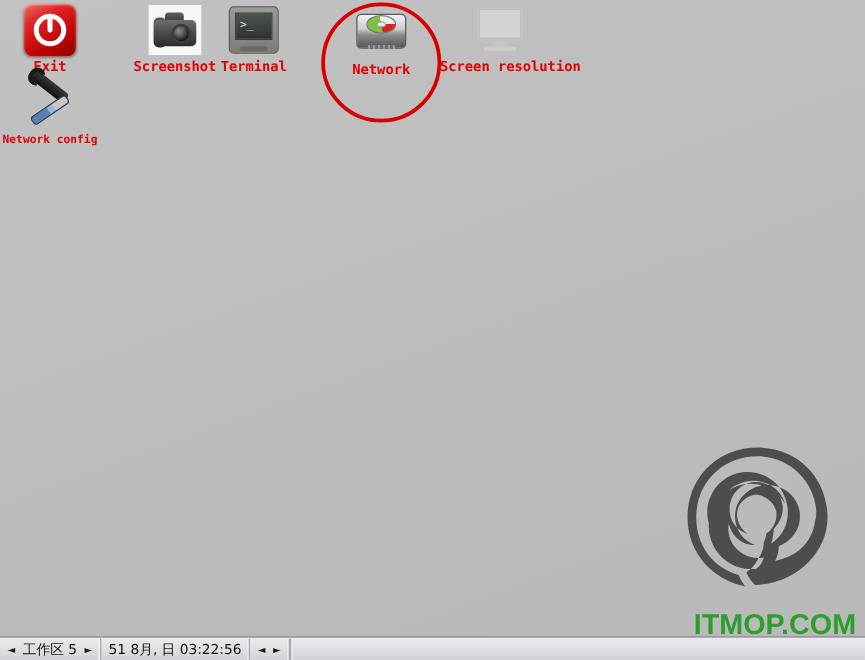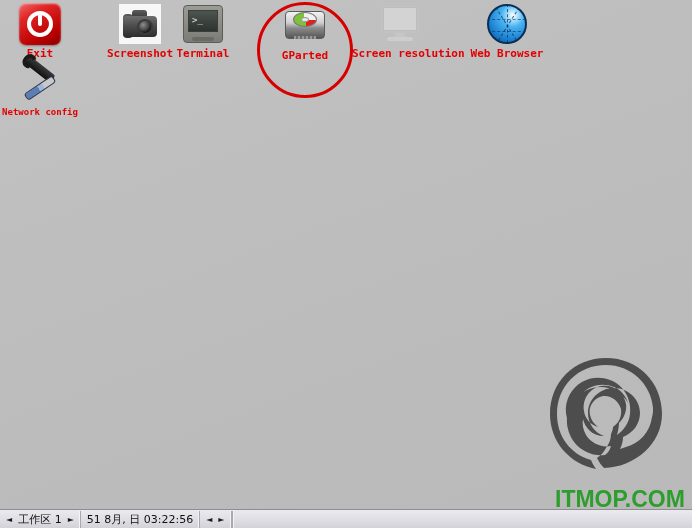--- a/index.html
+++ b/index.html
@@ -388,46 +388,34 @@
 
   <div class="icon-cell" style="left:257px;top:4px;">
     <div class="icon-art">
       <div class="art-gparted">
         <div class="hd-body"></div>
         <div class="hd-platter"></div>
         <div class="hd-hub"></div>
         <div class="hd-strip"></div>
       </div>
     </div>
-    <div class="icon-label">GParted</div>
+    <div class="icon-label">Network</div>
   </div>
 
   <div class="icon-cell" style="left:352px;top:2px;">
     <div class="icon-art">
       <div class="art-screen">
         <div class="scr-panel"></div>
         <div class="scr-neck"></div>
         <div class="scr-foot"></div>
       </div>
     </div>
     <div class="icon-label">Screen resolution</div>
   </div>
 
-  <div class="icon-cell" style="left:459px;top:2px;">
-    <div class="icon-art">
-      <div class="art-globe">
-        <div class="globe-mer" style="transform:rotate(0deg);"></div>
-        <div class="globe-mer" style="transform:rotate(32deg);"></div>
-        <div class="globe-mer" style="transform:rotate(-32deg);"></div>
-        <div class="globe-par" style="top:13px;"></div>
-        <div class="globe-par" style="top:25px;"></div>
-      </div>
-    </div>
-    <div class="icon-label">Web Browser</div>
-  </div>
 
   <div class="icon-cell" style="left:-8px;top:60px;">
     <div class="icon-art">
       <div class="art-net">
         <div class="net-wrench"></div>
         <div class="net-driver"></div>
       </div>
     </div>
     <div class="icon-label small">Network config</div>
   </div>
@@ -436,21 +424,21 @@
 
   <svg id="debian-logo" viewBox="0 0 140 140">
     <path fill="#3a3a3a" d="M70 14 C38 14 14 38 14 70 C14 98 34 120 60 125 C58 122 56 119 55 116 C34 110 21 92 21 70 C21 42 42 21 70 21 C95 21 115 40 117 64 C117 67 117 70 116 73 C114 88 104 99 90 103 C88 104 86 104 84 105 C86 101 87 97 87 93 C97 89 104 80 104 69 C104 55 92 44 78 44 C64 44 52 55 52 69 C52 80 59 89 68 92 C62 92 57 90 53 86 C50 83 48 79 47 75 C46 80 47 86 50 91 C55 99 65 104 75 102 C74 106 72 109 69 111 C52 113 36 102 32 85 C28 69 36 53 51 46 C66 39 84 45 92 59 C90 52 85 46 78 43 C64 37 48 43 41 56 C34 69 38 85 49 94 C45 93 41 90 38 87 C29 77 27 62 34 50 C42 36 59 30 74 36 C88 41 96 56 94 70 C93 79 88 86 81 91 C82 87 83 83 83 79 C88 74 91 67 90 60 C88 48 77 40 65 42 C54 44 46 55 48 67 C49 75 55 81 62 83 C58 80 55 76 54 71 C52 62 58 54 67 52 C75 51 83 57 85 65 C86 72 83 79 77 83 C77 85 76 88 75 90 C75 95 73 100 70 104 C68 108 65 111 61 114 C63 118 65 121 68 124 C100 123 126 99 126 70 C126 38 102 14 70 14 Z"></path>
   </svg>
 
   <div id="watermark">ITMOP.COM</div>
 
   <div id="taskbar">
     <div class="tb-group">
       <span class="tb-arrow">◄</span>
-      <span class="tb-text">工作区 1</span>
+      <span class="tb-text">工作区 5</span>
       <span class="tb-arrow">►</span>
     </div>
     <div class="tb-group">
       <span class="tb-text">51 8月, 日 03:22:56</span>
     </div>
     <div class="tb-group">
       <span class="tb-arrow">◄</span>
       <span class="tb-arrow">►</span>
     </div>
     <div id="taskbar-tasklist"></div>

